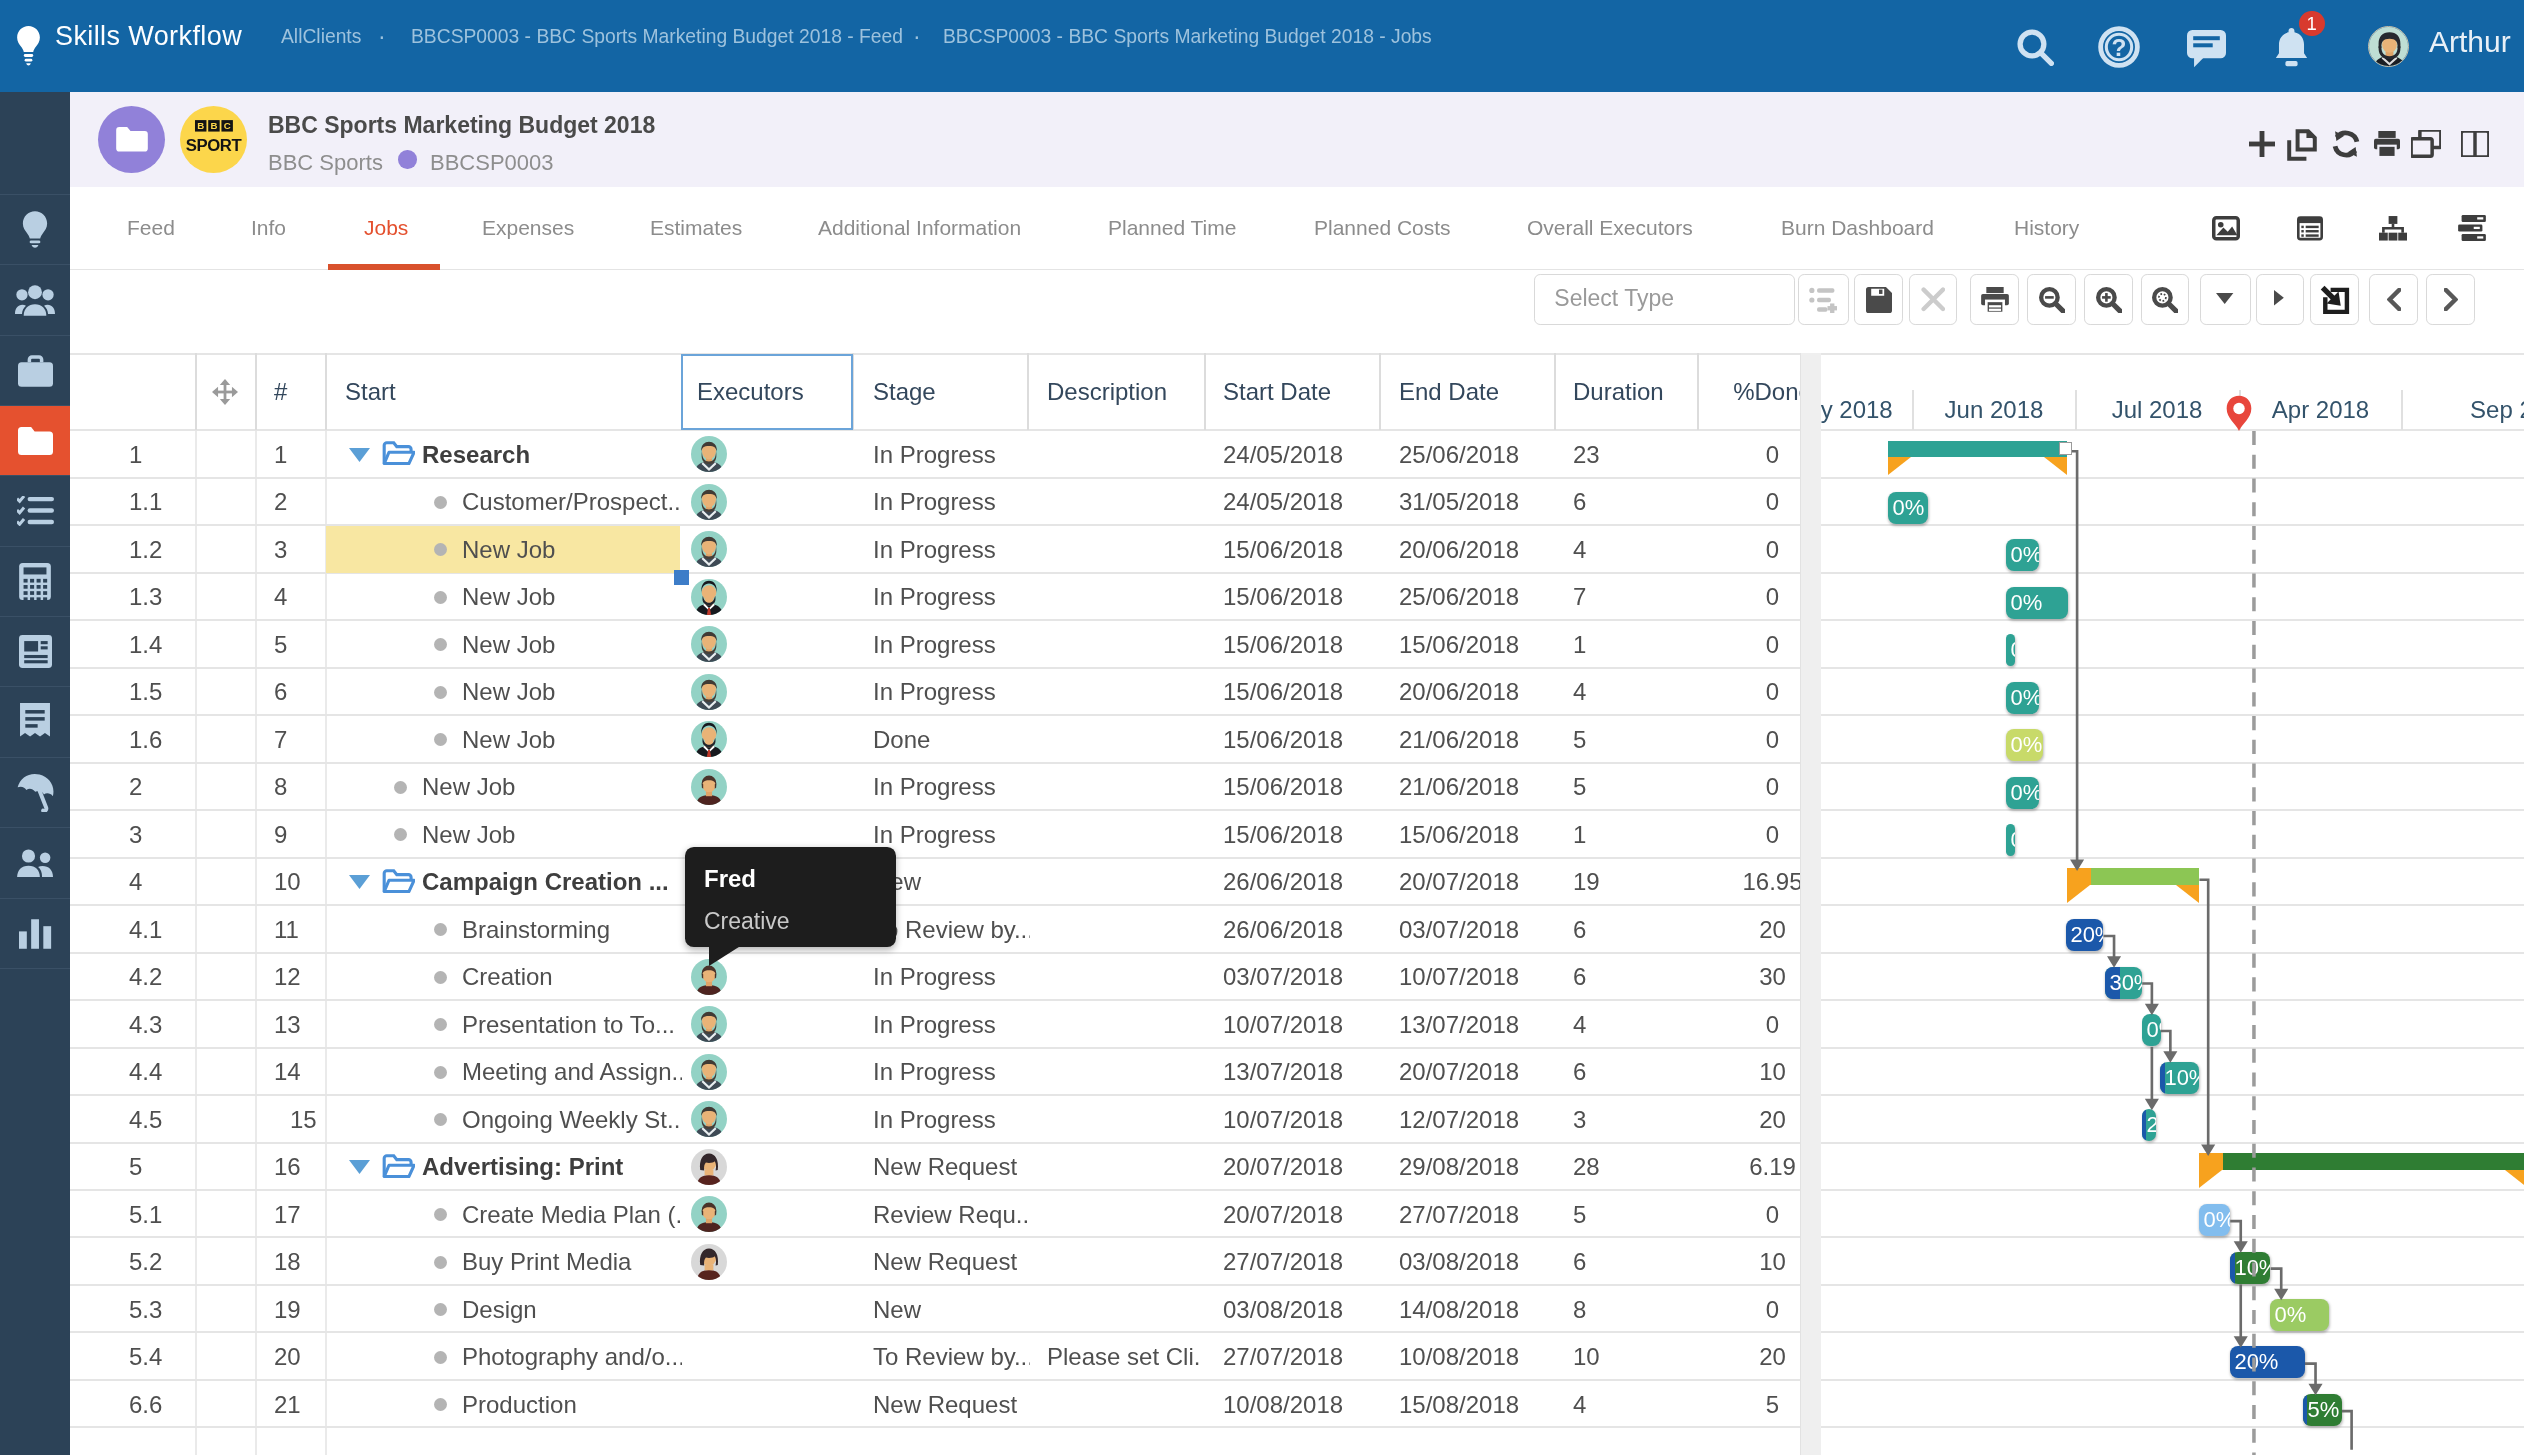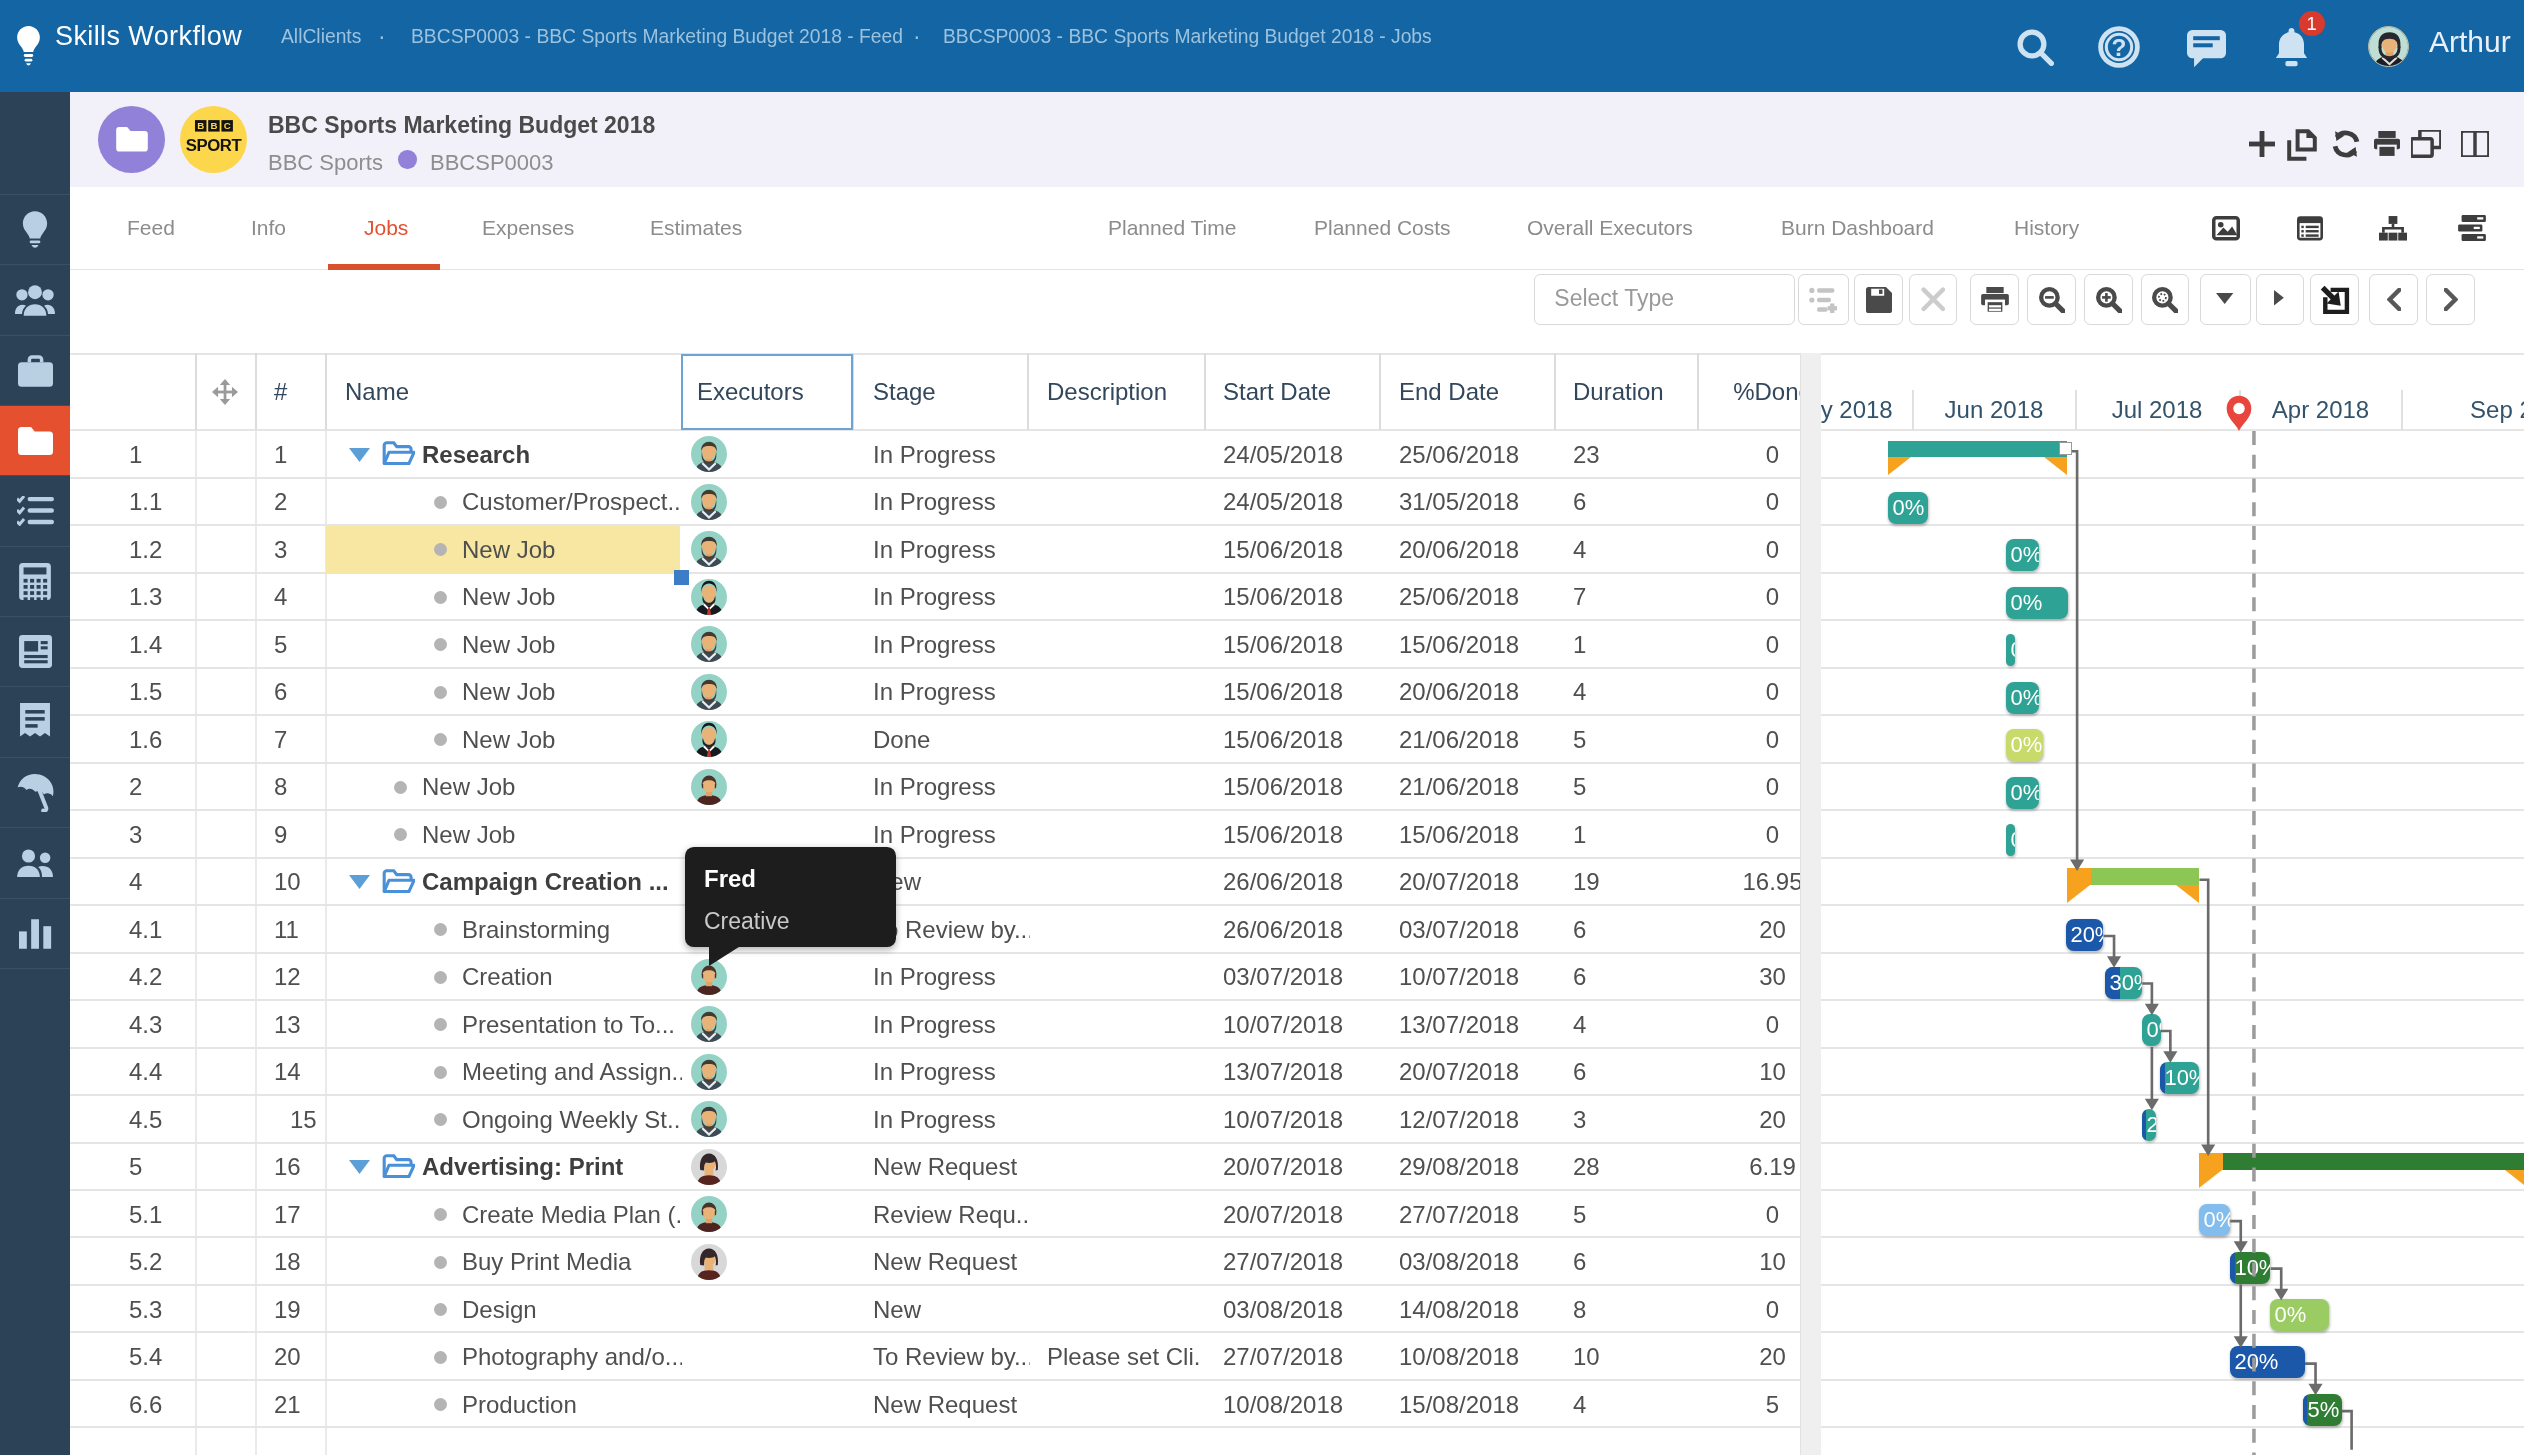--- a/index.html
+++ b/index.html
@@ -246,20 +246,21 @@
           <rect x="0" y="0" width="32" height="30" rx="3" fill="none" stroke="#3D3D3D" stroke-width="4"></rect>
           <rect x="14" y="0" width="4" height="30" fill="#3D3D3D"></rect>
         </svg></div>
 </div>
 <div id="tabbar">
 <div class="tab" style="left:57px">Feed</div>
 <div class="tab" style="left:181px">Info</div>
 <div class="tab active" style="left:294px">Jobs</div>
 <div class="tab" style="left:412px">Expenses</div>
 <div class="tab" style="left:580px">Estimates</div>
+<div class="tab" style="left:748px">Additional Information</div>
 <div class="tab" style="left:1038px">Planned Time</div>
 <div class="tab" style="left:1244px">Planned Costs</div>
 <div class="tab" style="left:1457px">Overall Executors</div>
 <div class="tab" style="left:1711px">Burn Dashboard</div>
 <div class="tab" style="left:1944px">History</div>
 <div id="jobsline"></div>
 <div class="abs" style="left:2142px;top:29px"><svg width="28" height="24.6" viewBox="0 0 32 28" style="">
           <rect x="2" y="2" width="28" height="24" rx="3" fill="none" stroke="#3D3D3D" stroke-width="4"></rect>
           <circle cx="10" cy="10" r="3.2" fill="#3D3D3D"></circle>
           <path fill="#3D3D3D" d="M5 22l8-9 5 5 5-6 6 10z"></path>
@@ -372,21 +373,21 @@
 <div class="tbtn" style="left:2369px;width:49px">
       <svg width="14" height="23" viewBox="0 0 16 26" style="">
         <path fill="none" stroke="#585858" stroke-width="5" stroke-linecap="round" d="M14 2L3 13l11 11"></path>
       </svg>
     </div>
 <div class="tbtn" style="left:2426px;width:49px">
       <svg width="14" height="23" viewBox="0 0 16 26" style="">
         <path fill="none" stroke="#585858" stroke-width="5" stroke-linecap="round" d="M2 2l11 11L2 24"></path>
       </svg>
     </div>
-<div class="hcell" style="left:345px">Name</div>
+<div class="hcell" style="left:345px">Start</div>
 <div class="hcell" style="left:873px">Stage</div>
 <div class="hcell" style="left:1047px">Description</div>
 <div class="hcell" style="left:1223px">Start Date</div>
 <div class="hcell" style="left:1399px">End Date</div>
 <div class="hcell" style="left:1573px">Duration</div>
 <div class="hcell" style="left:1697px;width:151px;justify-content:center">%Done</div>
 <div class="hcell" style="left:274px">#</div>
 <div class="abs" style="left:212px;top:379px"><svg width="26" height="26" viewBox="0 0 30 30" style="">
         <g fill="#9A9A9A">
           <path d="M15 0l6 7H9z"></path>

